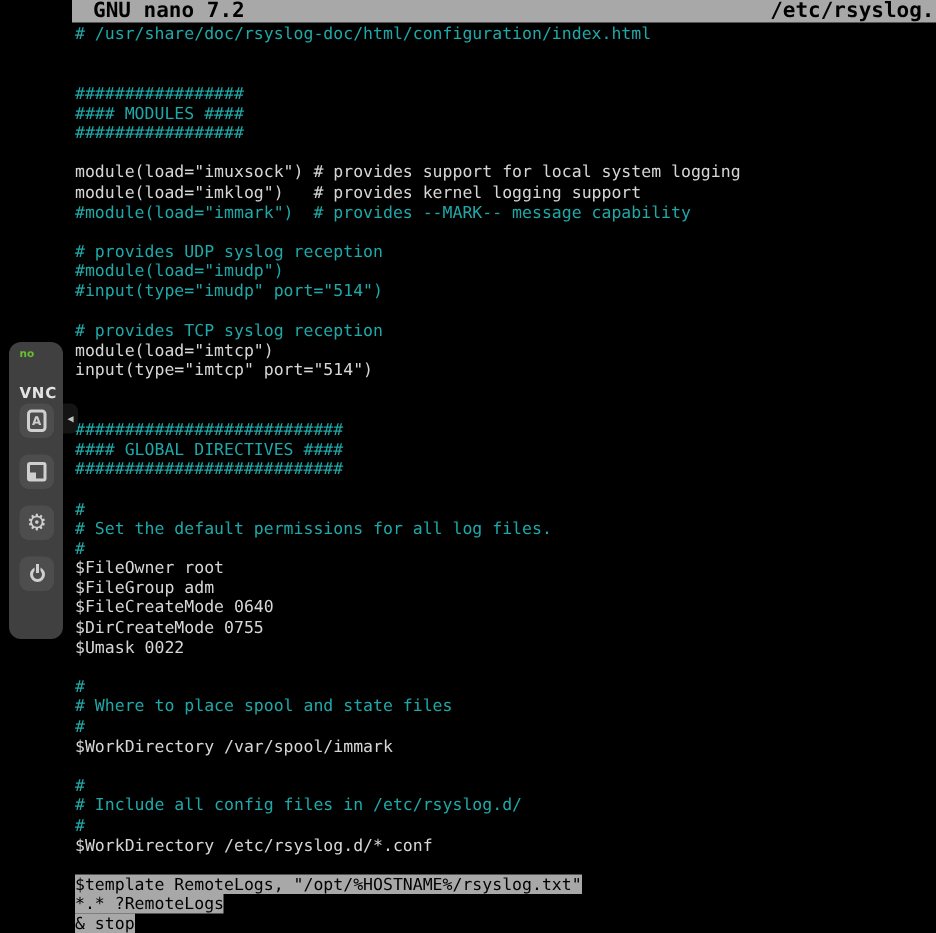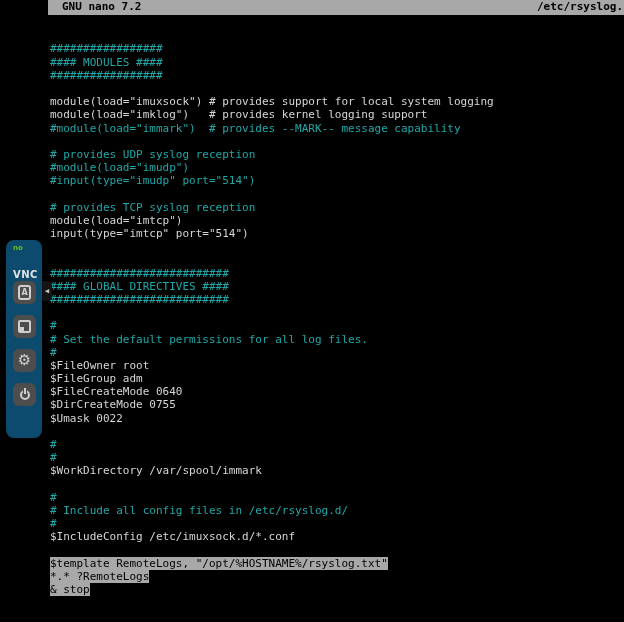--- a/index.html
+++ b/index.html
@@ -1,32 +1,32 @@
 <!DOCTYPE html>
 <html><head>
 <meta charset="utf-8">
 <style>
   html,body{margin:0;padding:0;background:#000;}
   .screen{position:relative;width:624px;height:622px;background:#000;overflow:hidden;
           font-family:"DejaVu Sans Mono",monospace;}
   
   .terminal{position:absolute;left:48px;top:0;right:0;bottom:0;}
-  .titlebar{height:15px;background:#a8a8a8;color:#000;font-weight:bold;font-size:11px;
+  .titlebar{height:15px;background:#a8a8a8;color:#000;font-weight:bold;font-size:14px;
             line-height:14px;display:flex;justify-content:space-between;
             padding-left:14px;box-sizing:border-box;white-space:pre;}
   .titlebar .fname{padding-right:1px;}
   .content{padding-top:1px;padding-left:2px;font-size:11px;color:#d6d6d6;}
   .line{height:13.2px;line-height:13.2px;white-space:pre;}
   .line span{white-space:pre;}
   .text{color:#d6d6d6;}
   .comment{color:#1fa8a8;}
   .sel{background:#a8a8a8;color:#000;}
   
-  .vnc-panel{position:absolute;left:6px;top:240px;width:36px;height:198px;
-             background:#0c4a6e;border-radius:8px;z-index:5;}
+  .vnc-panel{position:absolute;left:6px;top:228px;width:36px;height:198px;
+             background:#404040;border-radius:8px;z-index:5;}
   .vnc-logo{padding:5px 0 0 7px;font-family:"DejaVu Sans",sans-serif;line-height:1;}
   .logo-no{display:block;color:#6abf2e;font-size:7px;font-weight:bold;}
   .logo-vnc{display:block;color:#e4e4e4;font-size:10px;font-weight:bold;letter-spacing:.5px;margin-top:18px;}
   .handle{position:absolute;left:36px;top:41px;width:10px;height:20px;background:#141414;
           border-radius:0 5px 5px 0;color:#c0c0c0;font-size:7px;display:flex;
           align-items:center;justify-content:center;cursor:pointer;}
   .vnc-btn{position:absolute;left:7px;width:23px;height:23px;background:#4d4d4d;
            border-radius:6px;display:flex;align-items:center;justify-content:center;
            color:#cfcfcf;cursor:pointer;box-sizing:border-box;}
   .btn-1{top:41px;} .btn-2{top:75px;} .btn-3{top:109px;} .btn-4{top:143px;}
@@ -48,20 +48,21 @@
 <body>
 
 <div class="screen">
 
   <div class="terminal">
     <div class="titlebar">
       <span>GNU nano 7.2</span>
       <span class="fname">/etc/rsyslog.</span>
     </div>
     <div class="content" id="lines">
+        <div class="line"><span class="comment"># /usr/share/doc/rsyslog-doc/html/configuration/index.html</span></div>
         <div class="line"><span class="text"></span></div>
         <div class="line"><span class="text"></span></div>
         <div class="line"><span class="comment">#################</span></div>
         <div class="line"><span class="comment">#### MODULES ####</span></div>
         <div class="line"><span class="comment">#################</span></div>
         <div class="line"><span class="text"></span></div>
         <div class="line"><span class="text">module(load="imuxsock") # provides support for local system logging</span></div>
         <div class="line"><span class="text">module(load="imklog")   # provides kernel logging support</span></div>
         <div class="line"><span class="comment">#module(load="immark")  # provides --MARK-- message capability</span></div>
         <div class="line"><span class="text"></span></div>
@@ -81,27 +82,28 @@
         <div class="line"><span class="comment">#</span></div>
         <div class="line"><span class="comment"># Set the default permissions for all log files.</span></div>
         <div class="line"><span class="comment">#</span></div>
         <div class="line"><span class="text">$FileOwner root</span></div>
         <div class="line"><span class="text">$FileGroup adm</span></div>
         <div class="line"><span class="text">$FileCreateMode 0640</span></div>
         <div class="line"><span class="text">$DirCreateMode 0755</span></div>
         <div class="line"><span class="text">$Umask 0022</span></div>
         <div class="line"><span class="text"></span></div>
         <div class="line"><span class="comment">#</span></div>
+        <div class="line"><span class="comment"># Where to place spool and state files</span></div>
         <div class="line"><span class="comment">#</span></div>
         <div class="line"><span class="text">$WorkDirectory /var/spool/immark</span></div>
         <div class="line"><span class="text"></span></div>
         <div class="line"><span class="comment">#</span></div>
         <div class="line"><span class="comment"># Include all config files in /etc/rsyslog.d/</span></div>
         <div class="line"><span class="comment">#</span></div>
-        <div class="line"><span class="text">$IncludeConfig /etc/imuxsock.d/*.conf</span></div>
+        <div class="line"><span class="text">$WorkDirectory /etc/rsyslog.d/*.conf</span></div>
         <div class="line"><span class="text"></span></div>
         <div class="line"><span class="sel">$template RemoteLogs, "/opt/%HOSTNAME%/rsyslog.txt"</span></div>
         <div class="line"><span class="sel">*.* ?RemoteLogs</span></div>
         <div class="line"><span class="sel">&amp; stop</span></div>
       </div>
   </div>
 
   <div class="vnc-panel">
     <div class="vnc-logo">
       <span class="logo-no">no</span>

